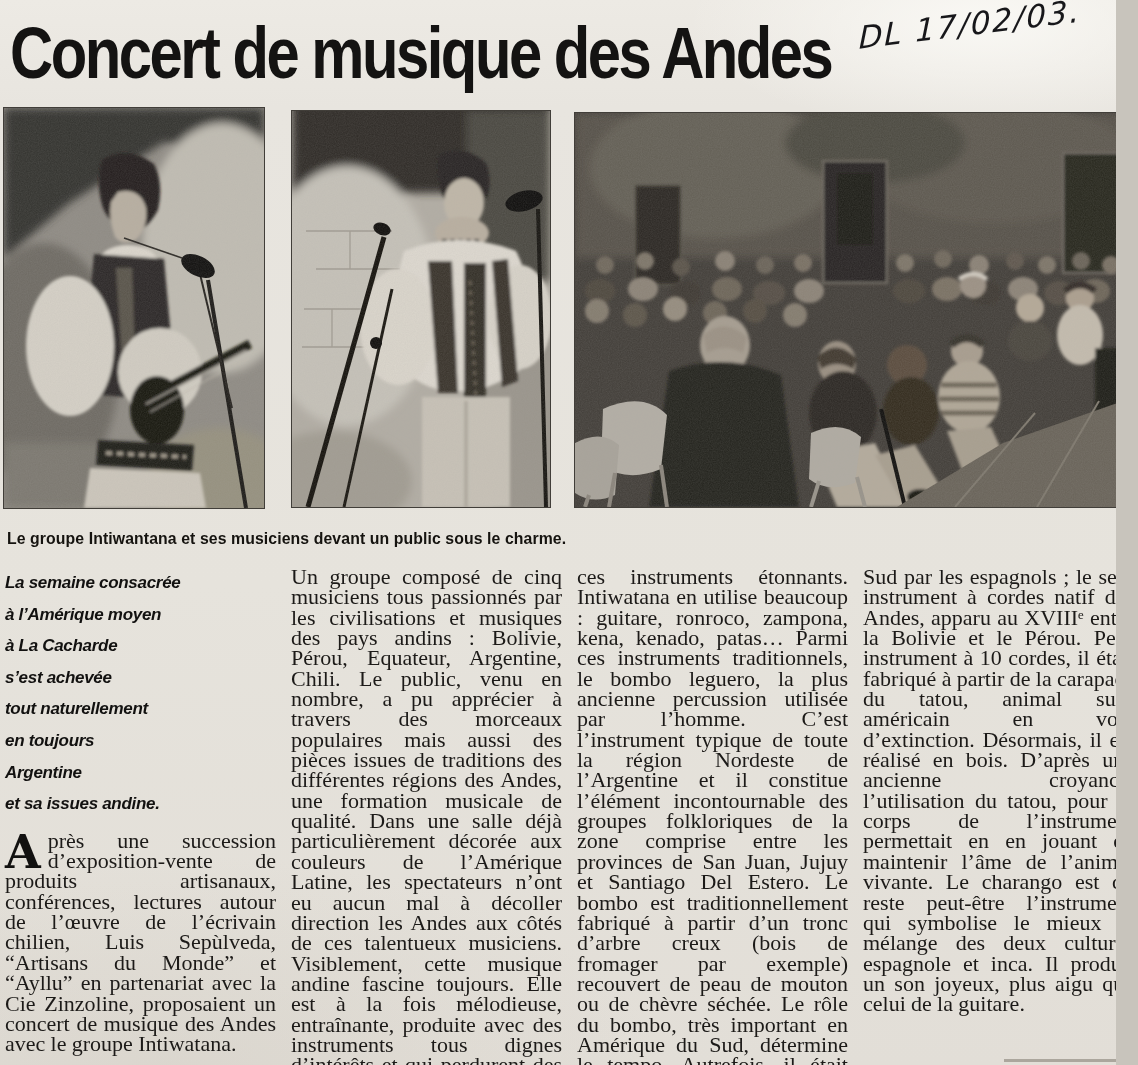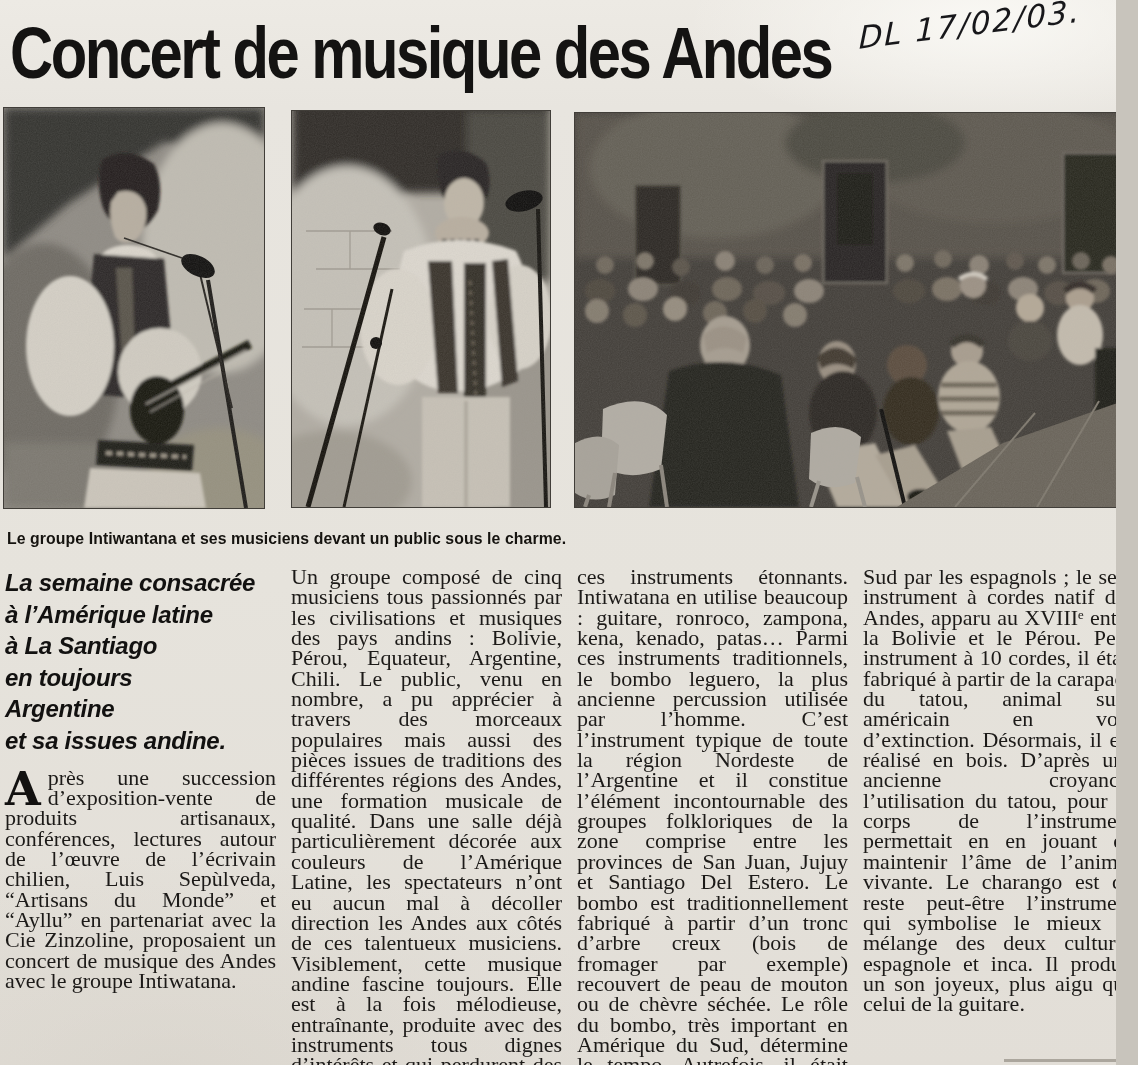--- a/index.html
+++ b/index.html
@@ -47,21 +47,21 @@
   .col { width:271px; flex:none; }
   .para { margin:0; }
   .bodytext .para {
     font-size:22px; line-height:20.35px; text-align:justify;
     hyphens:auto; -webkit-hyphens:auto; word-spacing:-.2px;
   }
   .bodytext .para.cont { text-align-last:justify; }
   .lede { margin-bottom:11px; }
   .lede .para {
     font-family:"Liberation Sans", sans-serif; font-weight:700; font-style:italic;
-    font-size:24px; line-height:31.6px; text-align:left; letter-spacing:-.3px; color:#121110;
+    font-size:17px; line-height:31.6px; text-align:left; letter-spacing:-.3px; color:#121110;
   }
   .dropcap {
     float:left; font-family:"DejaVu Serif", serif; font-weight:700;
     font-size:46px; line-height:37px; margin:3px 7px 0 0; color:#121110;
   }
   .col-4 { position:relative; }
   .endmark { position:absolute; right:3px; bottom:1px; font-size:16px; line-height:1; color:#0e0d0c; }
 
   .scan-artifact { position:absolute; right:0; bottom:3px; width:112px; height:3px; background:#aba69d; }
 </style>
@@ -276,22 +276,24 @@
     </figure>
   </div>
 
   <div class="caption">Le groupe Intiwantana et ses musiciens devant un public sous le charme.</div>
 
   <div class="body-cols">
 
     <div class="col col-1">
       <div class="lede">
           <div class="para">La semaine consacrée</div>
-          <div class="para">à l’Amérique latine</div>
-          <div class="para">à La Santiago</div>
+          <div class="para">à l’Amérique moyen</div>
+          <div class="para">à La Cacharde</div>
+          <div class="para">s’est achevée</div>
+          <div class="para">tout naturellement</div>
           <div class="para">en toujours</div>
           <div class="para">Argentine</div>
           <div class="para">et sa issues andine.</div>
         </div>
       <div class="bodytext dropwrap">
         <span class="dropcap">A</span>
         <div>
             <div class="para">près une succession d’exposition-vente de produits artisanaux, conférences, lectures autour de l’œuvre de l’écrivain chilien, Luis Sepùlveda, “Artisans du Monde” et “Ayllu” en partenariat avec la Cie Zinzoline, proposaient un concert de musique des Andes avec le groupe Intiwatana.</div>
           </div>
       </div>

